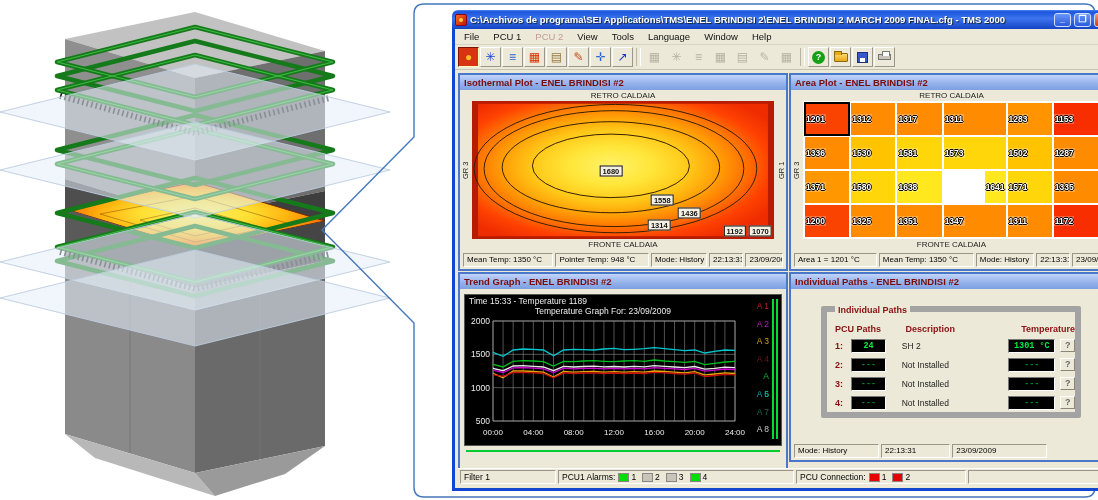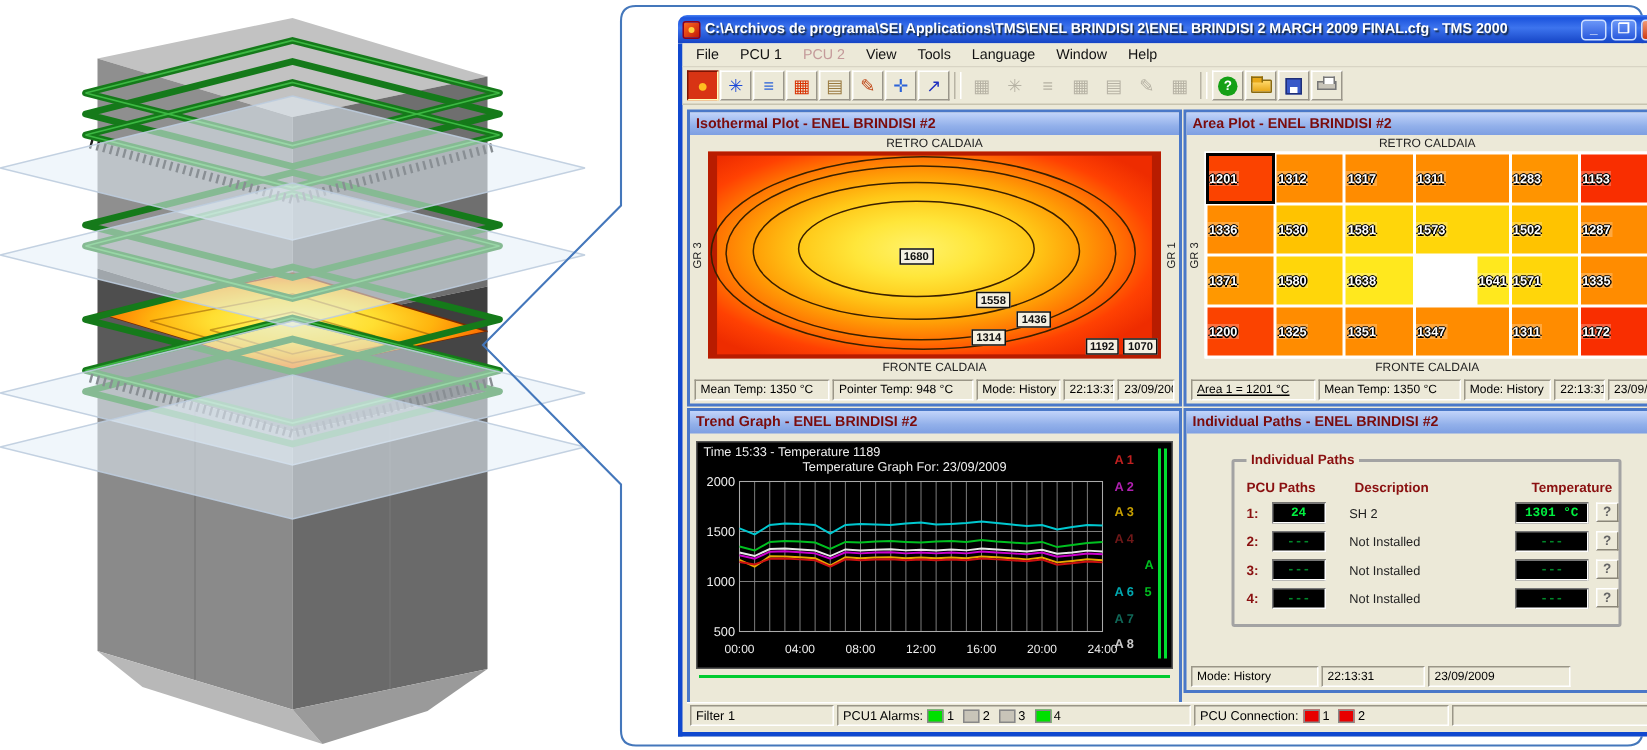--- a/index.html
+++ b/index.html
@@ -81,29 +81,29 @@
     background:rgba(255,255,255,.25);padding:0 1px}
   .acell.sel{outline:2px solid #000;outline-offset:-1px;z-index:2}
 
   
   #trend{left:0;top:199px;width:330px;height:200px}
   #blackbox{position:absolute;left:4px;top:20px;right:4px;height:152px;background:#000;
     border:1px solid #555}
   .readout{position:absolute;left:4px;top:1px;color:#eee;font-size:8.5px}
   .ttitle{position:absolute;left:0;right:40px;top:11px;text-align:center;color:#eee;font-size:8.5px}
   .legend{position:absolute;right:12px;top:3px;width:26px}
-  .legend div{font-size:8.5px;font-weight:bold;height:17.6px;line-height:17.6px;text-align:left}
+  .legend div{font-size:8.5px;font-weight:normal;height:17.6px;line-height:17.6px;text-align:right}
   .gvline{position:absolute;right:3px;top:4px;bottom:6px;width:6px;
     border-left:2px solid #00dd30;border-right:2px solid #00dd30}
   .ghline{position:absolute;left:6px;right:6px;top:176px;height:2px;background:#00cc30}
 
   
   #paths{left:331px;top:199px;width:325px;height:190px}
   .groupbox{position:absolute;left:30px;top:32px;width:260px;height:112px;
-    border:2px solid #a3a3a3;border-radius:2px}
+    border:6px solid #a3a3a3;border-radius:2px}
   .gb-legend{position:absolute;left:8px;top:-7px;background:#ECE9D8;padding:0 3px;
     color:#8a1010;font-weight:bold;font-size:9px}
   .p-head{display:flex;margin:12px 0 4px 8px;color:#8a1010;font-weight:bold;font-size:9px}
   .p-head span:nth-child(1){width:72px}
   .p-head span:nth-child(2){width:118px}
   .p-row{display:flex;align-items:center;height:15px;margin:4px 0 4px 8px}
   .p-idx{width:18px;color:#8a1010;font-weight:bold;font-size:9px}
   .led{background:#000;border:1px solid;border-color:#777 #fff #fff #777;
     font-family:"Liberation Mono",monospace;font-weight:bold;font-size:8.5px;
     text-align:center;line-height:12px;height:14px}
@@ -361,21 +361,21 @@
                   <span>1311</span>
                 </div>
                 <div class="acell" style="background: rgb(249, 46, 0);">
                   <span>1172</span>
                 </div>
               </div>
             <div class="rot">GR 1</div>
           </div>
           <div class="axis-label">FRONTE CALDAIA</div>
           <div class="pstatus">
-              <div class="seg" style="width: 27%; text-decoration: underline;">Area 1 = 1201 °C</div>
+              <div class="seg" style="width: 27%;">Area 1 = 1201 °C</div>
               <div class="seg" style="width: 31%;">Mean Temp: 1350 °C</div>
               <div class="seg" style="width: 19%;">Mode: History</div>
               <div class="seg" style="width: 11%;">22:13:31</div>
               <div class="seg" style="width: 12%;">23/09/2009</div>
             </div>
         </div>
 
         <div class="panel" id="trend">
           <div class="ptitle">Trend Graph - ENEL BRINDISI #2</div>
           <div id="blackbox">

